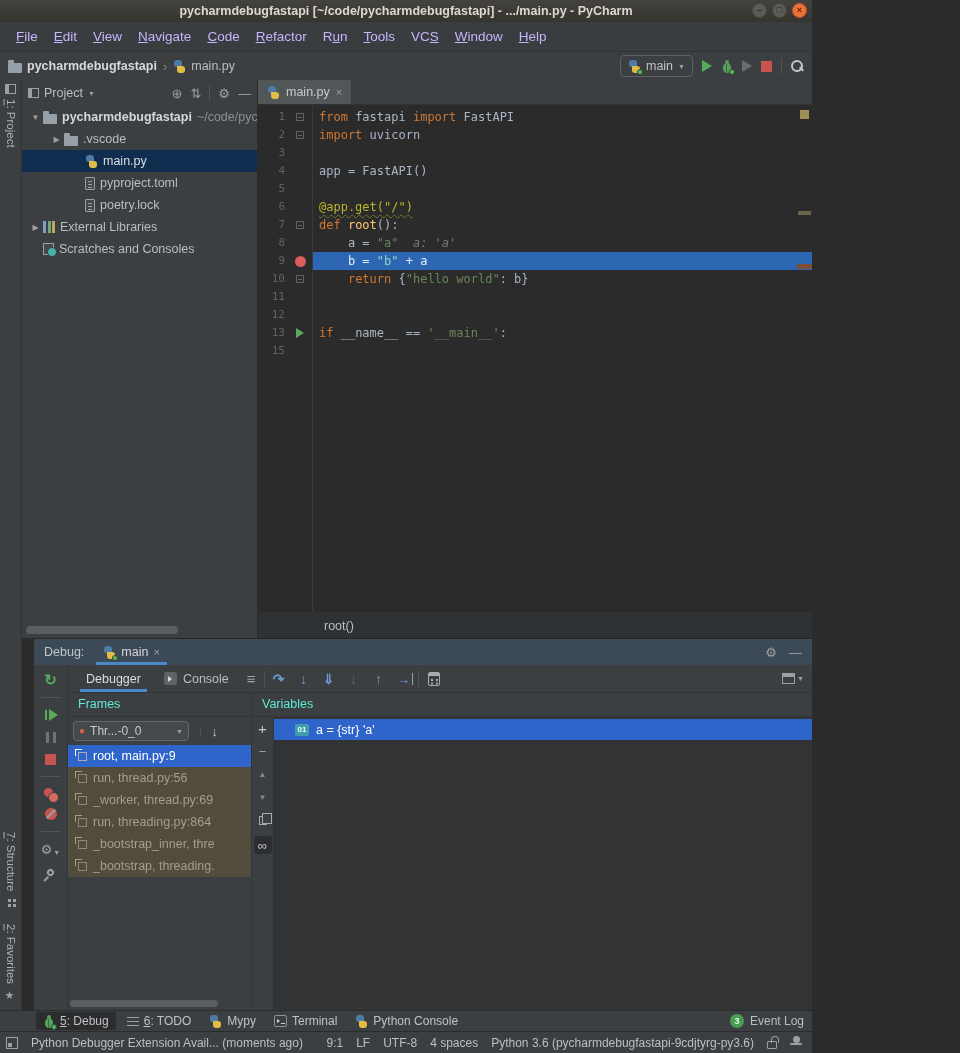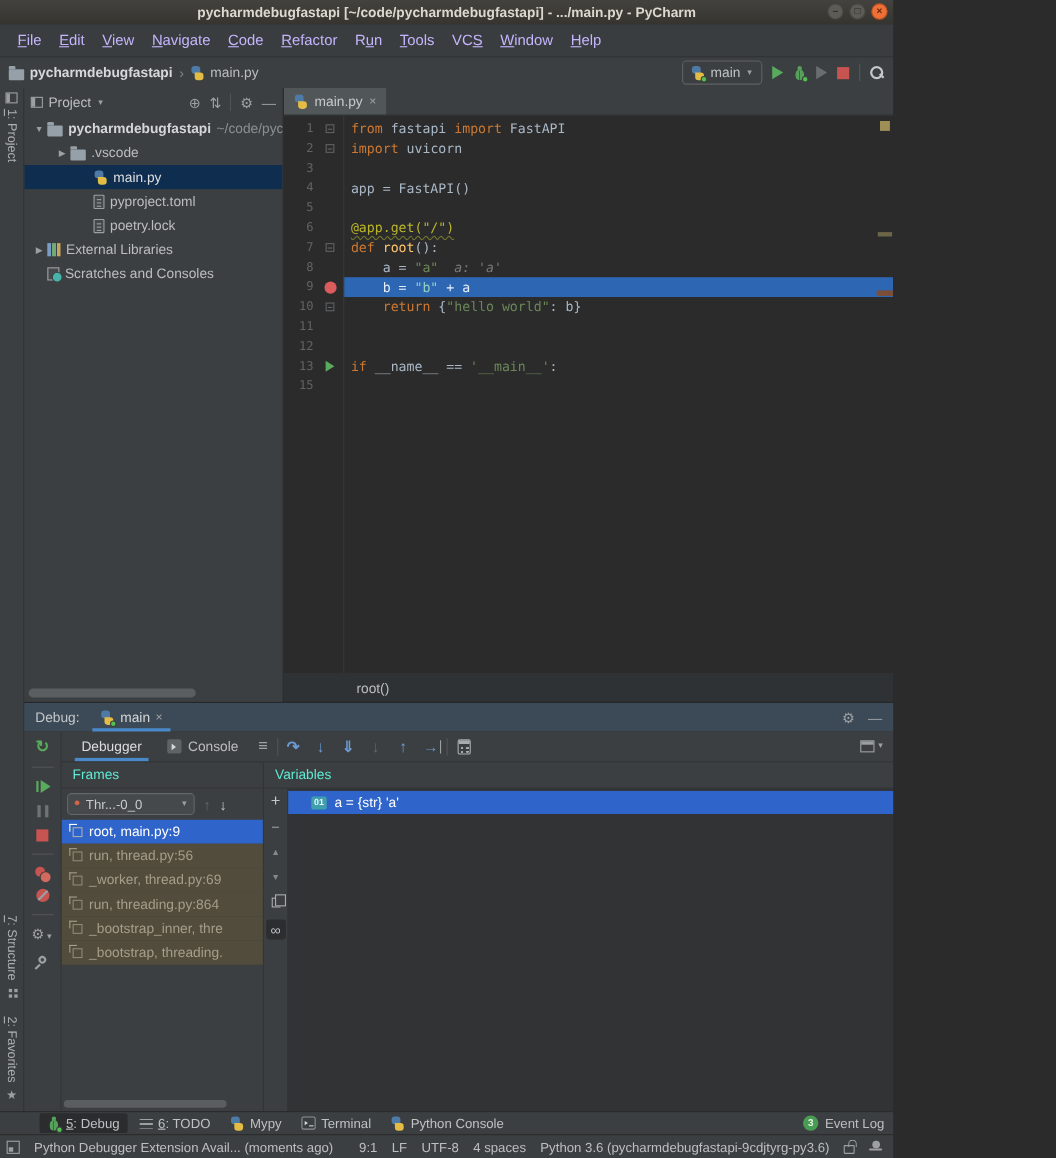--- a/index.html
+++ b/index.html
@@ -136,21 +136,21 @@
     border-bottom: 5px solid transparent; }
   .fold { width: 8px; height: 8px; border: 1px solid #5f6264;
     background: linear-gradient(#5f6264,#5f6264) center/4px 1px no-repeat; }
   .mark-top { position: absolute; top: 5px; right: 3px; width: 9px; height: 9px; background: #9d8f55; }
   .mark-warn { position: absolute; top: 106px; right: 1px; width: 13px; height: 4px; background: #6d6547; }
   .mark-bp { position: absolute; top: 159px; right: 0; width: 15px; height: 5px; background: #7d4e37; }
   .ebreadcrumbs { height: 26px; flex: none; background: #2f3234; border-top: 1px solid #323232;
     display: flex; align-items: center; padding-left: 66px; color: #bbbdbf; font-size: 12.5px; }
 
   
-  .debug { height: 372px; flex: none; display: flex; flex-direction: column; border-top: 1px solid #242627; }
+  .debug { height: 372px; flex: none; display: flex; flex-direction: column; border-top: 1px solid #242627; margin-left: 12px; }
   .d-header { height: 26px; flex: none; background: #3c4a57; display: flex; align-items: center;
     padding: 0 0 0 10px; gap: 12px; color: #c3c6c8; font-size: 12.5px; }
   .d-tab { position: relative; height: 100%; display: flex; align-items: center; gap: 5px; padding: 0 7px;
     color: #d5d7d9; }
   .d-tab::after { content:''; position: absolute; left: 0; right: 0; bottom: 0; height: 3px; background: #4a88c7; }
   .d-tab .close-x { color: #9da0a3; font-size: 11px; }
   .dh-icons { margin-left: auto; display: flex; align-items: center; gap: 12px; padding-right: 10px; color: #9da0a3; }
   .d-body { flex: 1; display: flex; min-height: 0; }
   .d-leftcol { width: 34px; flex: none; background: #3c3f41; border-right: 1px solid #323537;
     display: flex; flex-direction: column; align-items: center; padding-top: 8px; gap: 11px; }
@@ -257,21 +257,21 @@
   .icon-terminal::after { content:''; position: absolute; left: 6px; bottom: 2px; width: 4px; height: 1px; background: #d5d7d9; }
   .tw-right { margin-left: auto; display: flex; align-items: center; gap: 6px; }
   .event-badge { width: 14px; height: 14px; border-radius: 50%; background: #499c54; color: #eaf4ea;
     font-size: 9px; font-weight: bold; display: flex; align-items: center; justify-content: center; }
 
   
   .statusbar { height: 22px; flex: none; background: #3c3f41; border-top: 1px solid #2b2b2b;
     display: flex; align-items: center; gap: 13px; padding: 0 10px 0 6px; font-size: 12px; color: #bdbfc1; }
   .toggle-ic { width: 12px; height: 12px; border: 1px solid #9da0a3; position: relative; flex: none; }
   .toggle-ic::after { content:''; position: absolute; left: 1px; bottom: 1px; width: 4px; height: 4px; background: #9da0a3; }
-  .sb-right { margin-left: auto; display: flex; align-items: center; gap: 13px; }
+  .sb-right { margin-left: auto; display: flex; gap: 13px; }
   .lock-ic { width: 10px; height: 8px; border: 1.5px solid #9da0a3; border-radius: 1px; position: relative;
     margin-top: 5px; }
   .lock-ic::before { content:''; position: absolute; left: 3px; top: -6px; width: 6px; height: 6px;
     border: 1.5px solid #9da0a3; border-bottom: none; border-radius: 4px 4px 0 0; }
   .hector-ic { width: 12px; height: 12px; position: relative; }
   .hector-ic::before { content:''; position: absolute; left: 2.5px; top: 0; width: 7px; height: 7px;
     border-radius: 50%; background: #9da0a3; }
   .hector-ic::after { content:''; position: absolute; left: 0; top: 7px; width: 12px; height: 2px;
     background: #9da0a3; border-radius: 1px; }
 </style>

